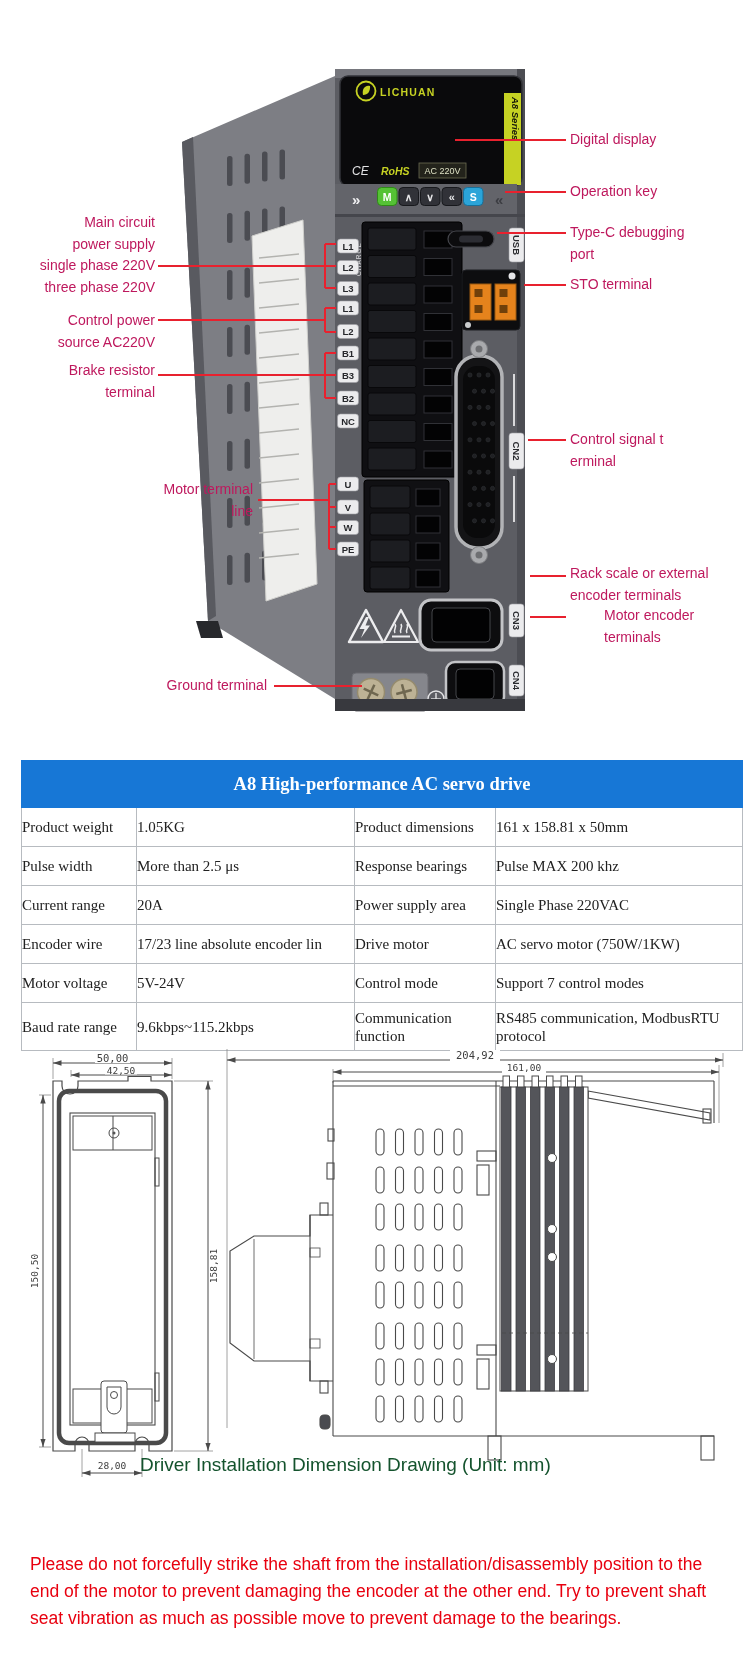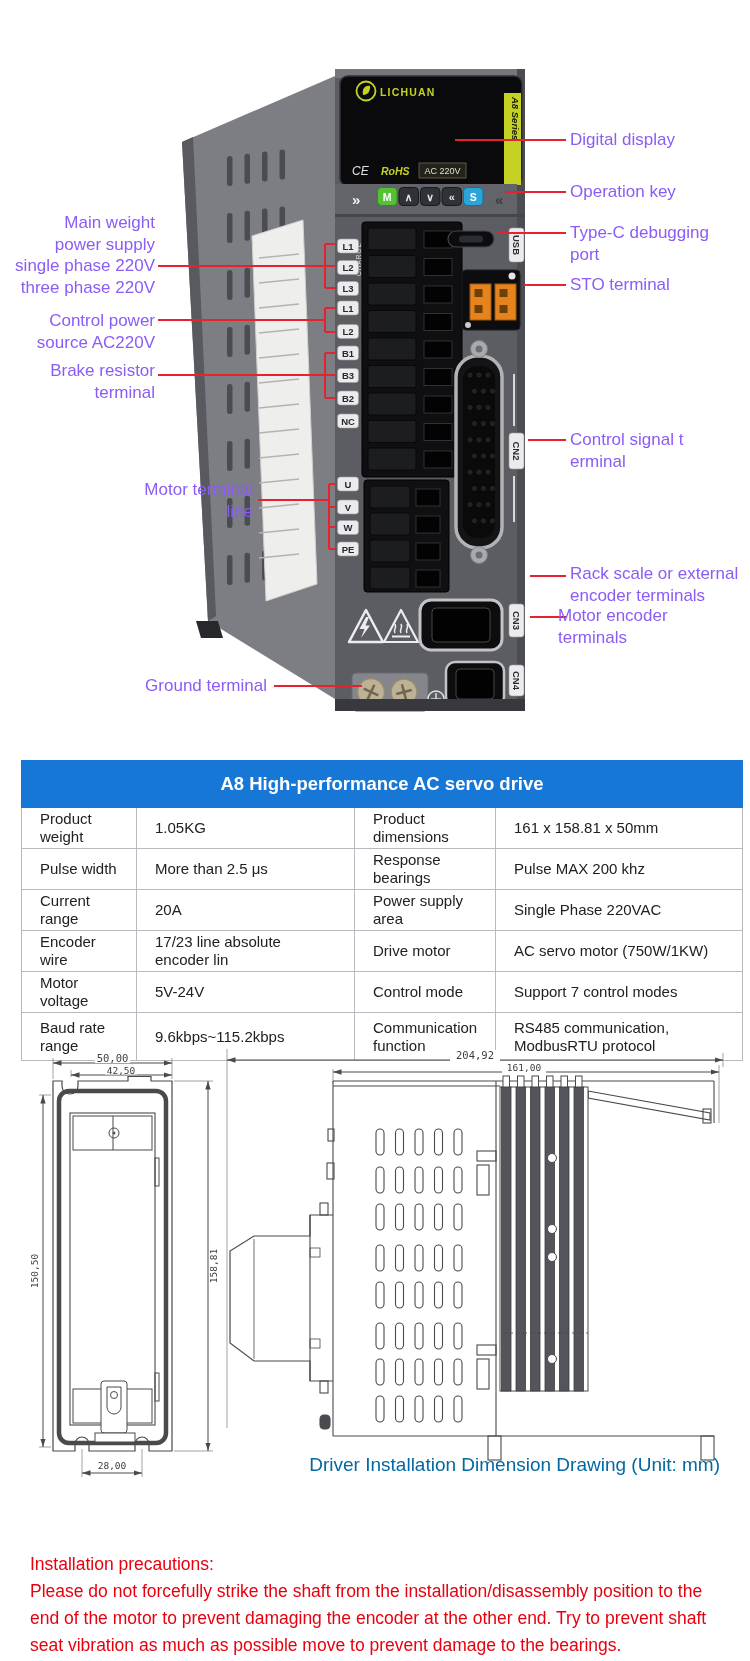--- a/index.html
+++ b/index.html
@@ -1,28 +1,28 @@
 <!DOCTYPE html>
 <html><head>
 <meta charset="utf-8">
 <style>
   html,body{margin:0;padding:0;background:#fff;}
   #page{position:relative;width:750px;height:1661px;background:#fff;overflow:hidden;
         font-family:"Liberation Sans",sans-serif;margin-top:44px;}
   .abs{position:absolute;}
-  .callout{position:absolute;font-size:17px;line-height:21.5px;color:#8b5cf6;white-space:nowrap;}
+  .callout{position:absolute;font-size:14px;line-height:21.5px;color:#be185d;white-space:nowrap;}
   .lcol{text-align:right;}
   .rcol{text-align:left;}
   
   table.spec{position:absolute;top:716px;left:21px;width:721px;border-collapse:collapse;
              table-layout:fixed;font-size:15px;color:#212121;}
-  table.spec td{border:1px solid #b7bbc0;padding:2px 18px;vertical-align:middle;line-height:18px;}
+  table.spec td{border:1px solid #b7bbc0;padding:2px 0;vertical-align:middle;line-height:18px;font-family:Liberation Serif, serif;}
   table.spec .ttl{background:#1777d6;color:#fff;font-size:18.5px;font-weight:bold;
                   text-align:center;height:42px;border:1px solid #1777d6;}
-  .caption{position:absolute;font-size:19px;color:#0369a1;text-align:right;}
+  .caption{position:absolute;font-size:19px;color:#14532d;text-align:left;}
   .warn{position:absolute;color:#e8000f;font-size:17.5px;line-height:27px;}
   .warn .hd{display:block;}
   svg text{font-family:"Liberation Sans",sans-serif;}
   .dimtxt{font-family:"DejaVu Sans Mono",monospace;fill:#3d3d3d;}
 </style>
 </head>
 <body>
 
 <div id="page">
 
@@ -298,21 +298,21 @@
         <path d="M505,148 H566"></path>
         <path d="M497,189 H566"></path>
         <path d="M524,241 H566"></path>
         <path d="M528,396 H566"></path>
         <path d="M530,532 H566"></path>
         <path d="M530,573 H566"></path>
       </g>
     </svg>
 
     <div class="callout lcol" style="right:595px;top:168px;">
-      <div>Main weight</div>
+      <div>Main circuit</div>
       <div>power supply</div>
       <div>single phase 220V</div>
       <div>three phase 220V</div>
     </div>
     <div class="callout lcol" style="right:595px;top:266px;">
       <div>Control power</div>
       <div>source AC220V</div>
     </div>
     <div class="callout lcol" style="right:595px;top:316px;">
       <div>Brake resistor</div>
@@ -340,21 +340,21 @@
       <div>STO terminal</div>
     </div>
     <div class="callout rcol" style="left:570px;top:385px;">
       <div>Control signal t</div>
       <div>erminal</div>
     </div>
     <div class="callout rcol" style="left:570px;top:519px;">
       <div>Rack scale or external</div>
       <div>encoder terminals</div>
     </div>
-    <div class="callout rcol" style="left:558px;top:561px;">
+    <div class="callout rcol" style="left:604px;top:561px;">
       <div>Motor encoder</div>
       <div>terminals</div>
     </div>
   </div>
 
   <table class="spec">
     <colgroup>
         <col style="width:115px">
         <col style="width:218px">
         <col style="width:141px">
@@ -572,17 +572,16 @@
         <circle cx="328" cy="186" r="4.5" fill="#fff" stroke="#4a4a4a"></circle>
         <circle cx="328" cy="214" r="4.5" fill="#fff" stroke="#4a4a4a"></circle>
         <circle cx="328" cy="316" r="4.5" fill="#fff" stroke="#4a4a4a"></circle>
       </g>
     </svg>
 
     <div class="caption" style="left:140px;top:426px;width:580px;">Driver Installation Dimension Drawing (Unit: mm)</div>
   </div>
 
   <div class="warn" style="left:30px;top:1507px;width:702px;">
-    <span class="hd">Installation precautions:</span>
     <span>Please do not forcefully strike the shaft from the installation/disassembly position to the end of the motor to prevent damaging the encoder at the other end. Try to prevent shaft seat vibration as much as possible move to prevent damage to the bearings.</span>
   </div>
 
 </div>
 
 </body></html>

